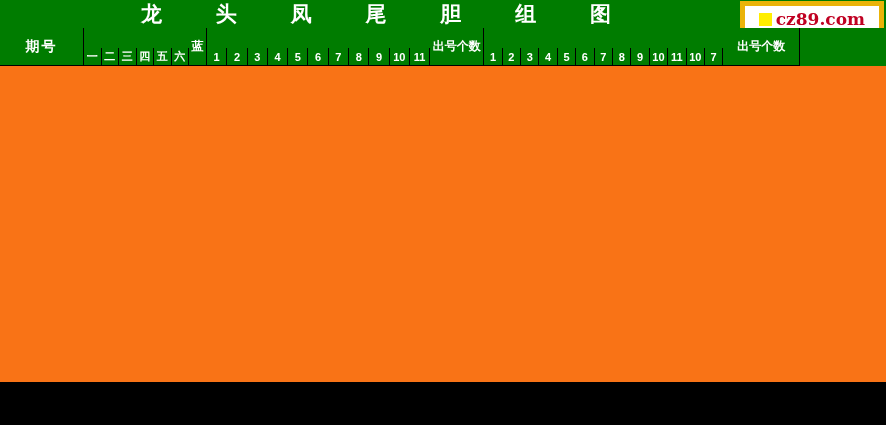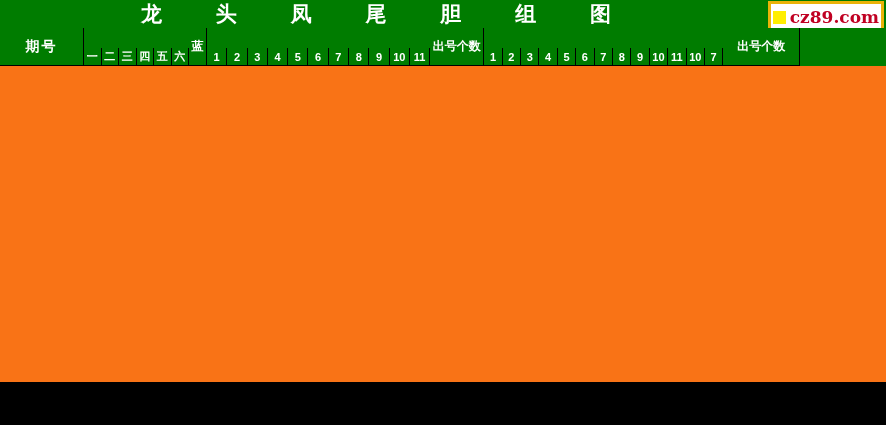--- a/index.html
+++ b/index.html
@@ -2,22 +2,22 @@
 <html><head>
 <meta charset="utf-8">
 <style>
   html,body{margin:0;padding:0;background:#000;}
   #app{position:relative;width:886px;height:382px;background:#f97316;overflow:hidden;
        font-family:"Liberation Sans","DejaVu Sans",sans-serif;}
   
   #titlebar{position:absolute;left:0;top:0;width:886px;height:28px;background:#007C00;border-bottom:1px solid #000;}
   #main-title{position:absolute;left:0;right:110px;top:0;height:28px;line-height:28px;text-align:center;
       color:#fff;font-weight:bold;font-size:21px;letter-spacing:24px;white-space:nowrap;}
-  #logo{position:absolute;right:2px;top:1px;height:26px;background:#fff;border:3px solid #eab308;
-      display:flex;align-items:center;padding:0 2px;}
+  #logo{position:absolute;right:2px;top:1px;height:26px;background:#fff;border:5px solid #eab308;
+      display:flex;align-items:center;padding:0 14px;}
   #logo .sq{width:13px;height:13px;background:#ffee00;margin-right:4px;}
   #logo .txt{color:#c00022;font-family:"DejaVu Serif","Liberation Serif",serif;font-weight:bold;font-size:17px;}
   
   .grid-cols{display:grid;
      grid-template-columns:84px repeat(6,17.5px) 18px repeat(11,20.3px) 54px repeat(13,18.4px) 77px 1fr;}
   
   #thead{position:absolute;left:0;top:28px;width:886px;height:38px;background:#007C00;
      grid-template-rows:20px 18px;}
   #thead .hc{color:#fff;font-weight:bold;font-size:12px;display:flex;align-items:center;justify-content:center;
      border-right:1px solid #000;border-bottom:1px solid #000;letter-spacing:2px;white-space:nowrap;overflow:hidden;}

